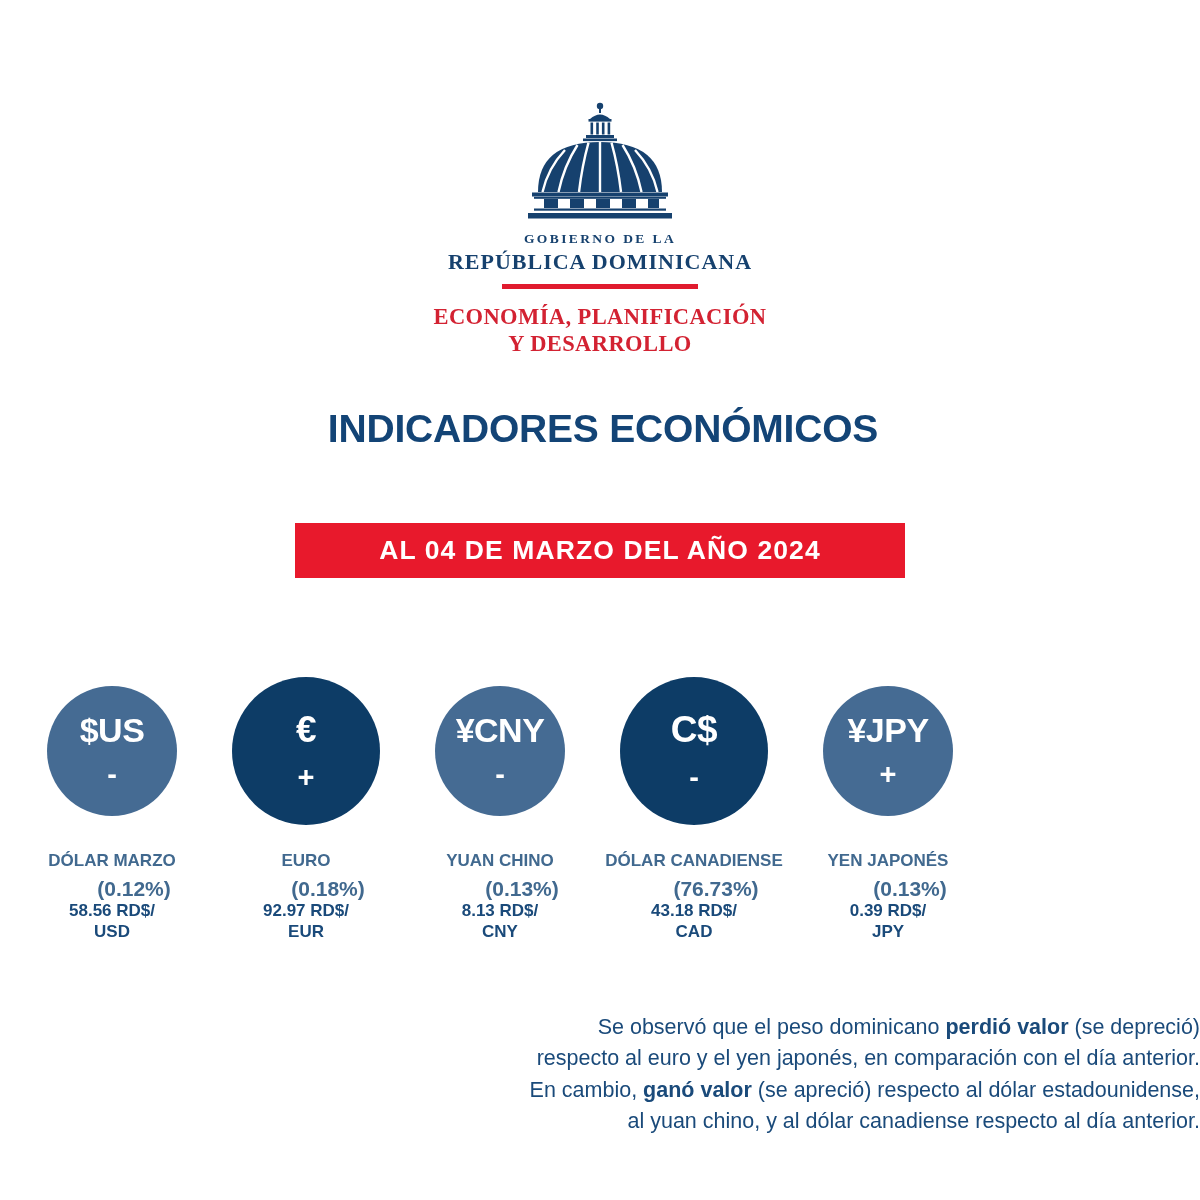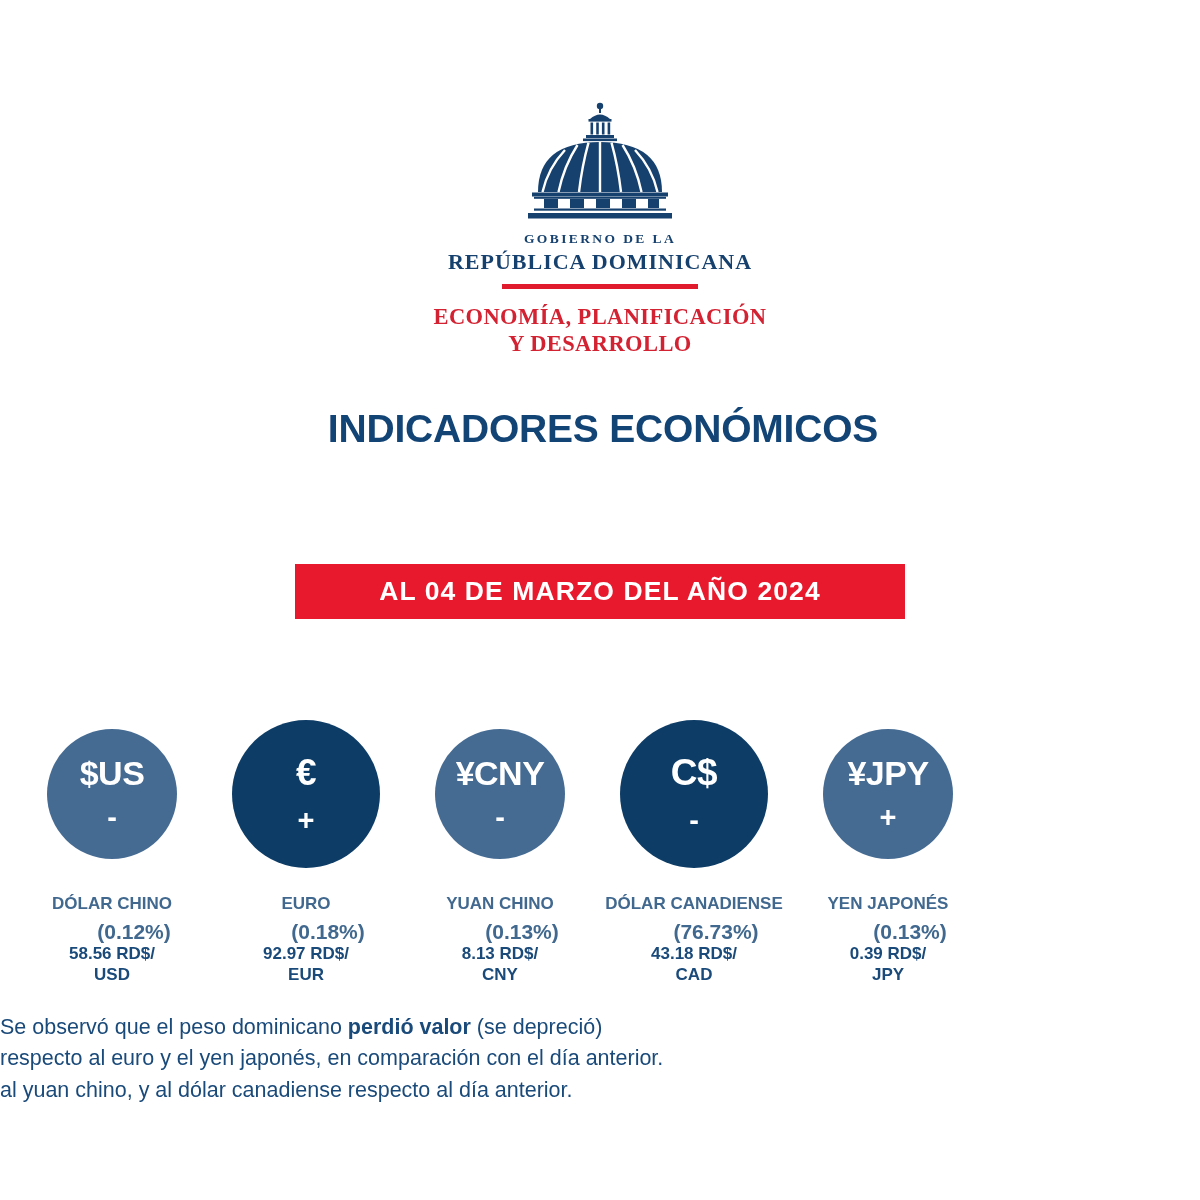--- a/index.html
+++ b/index.html
@@ -78,41 +78,41 @@
     font-size: 39px;
     font-weight: bold;
     letter-spacing: -0.2px;
     line-height: 1.25;
   }
   .title-line { display: block; }
 
   
   .date-banner {
     position: absolute;
-    top: 564px;
+    top: 523px;
     left: 295px;
     width: 610px;
     height: 55px;
     background: #e8192c;
     display: flex;
     align-items: center;
     justify-content: center;
   }
   .date-banner-text {
     color: #ffffff;
     font-size: 26.5px;
     font-weight: bold;
     letter-spacing: 1.1px;
     line-height: 1;
   }
 
   
   .currency-row {
     position: absolute;
-    top: 704px;
+    top: 661px;
     left: 0;
     width: 1000px;
     display: flex;
     justify-content: center;
     align-items: flex-start;
   }
   .currency-card {
     width: 194px;
     display: flex;
     flex-direction: column;
@@ -178,21 +178,21 @@
     line-height: 1.25;
   }
   .cur-rate .rate-unit { display: block; }
 
   
   .footer {
     position: absolute;
     top: 1012px;
     left: 0;
     width: 1200px;
-    text-align: left;
+    text-align: right;
     color: #1a4a7a;
     font-size: 21.5px;
     line-height: 1.46;
   }
   .footer .fline { display: block; }
   .footer b { font-weight: bold; }
 </style>
 </head>
 <body>
 
@@ -262,21 +262,21 @@
 </div>
 
 <div class="currency-row" id="currency-row">
     <div class="currency-card">
       <div class="circle-slot">
         <div class="circle light sz-sm">
           <div class="circle-code">$US</div>
           <div class="circle-sign">-</div>
         </div>
       </div>
-      <div class="cur-name">DÓLAR CHINO</div>
+      <div class="cur-name">DÓLAR MARZO</div>
       <div class="cur-pct">(0.12%)</div>
       <div class="cur-rate"><span>58.56 RD$/</span><span class="rate-unit">USD</span></div>
     </div>
     <div class="currency-card">
       <div class="circle-slot">
         <div class="circle dark sz-lg">
           <div class="circle-code">€</div>
           <div class="circle-sign">+</div>
         </div>
       </div>
@@ -315,14 +315,15 @@
       </div>
       <div class="cur-name">YEN JAPONÉS</div>
       <div class="cur-pct">(0.13%)</div>
       <div class="cur-rate"><span>0.39 RD$/</span><span class="rate-unit">JPY</span></div>
     </div>
   </div>
 
 <div class="footer">
   <span class="fline"><span>Se observó que el peso dominicano </span><b>perdió valor</b><span> (se depreció)</span></span>
   <span class="fline">respecto al euro y el yen japonés, en comparación con el día anterior.</span>
+  <span class="fline"><span>En cambio, </span><b>ganó valor</b><span> (se apreció) respecto al dólar estadounidense,</span></span>
   <span class="fline">al yuan chino, y al dólar canadiense respecto al día anterior.</span>
 </div>
 
 </body></html>

